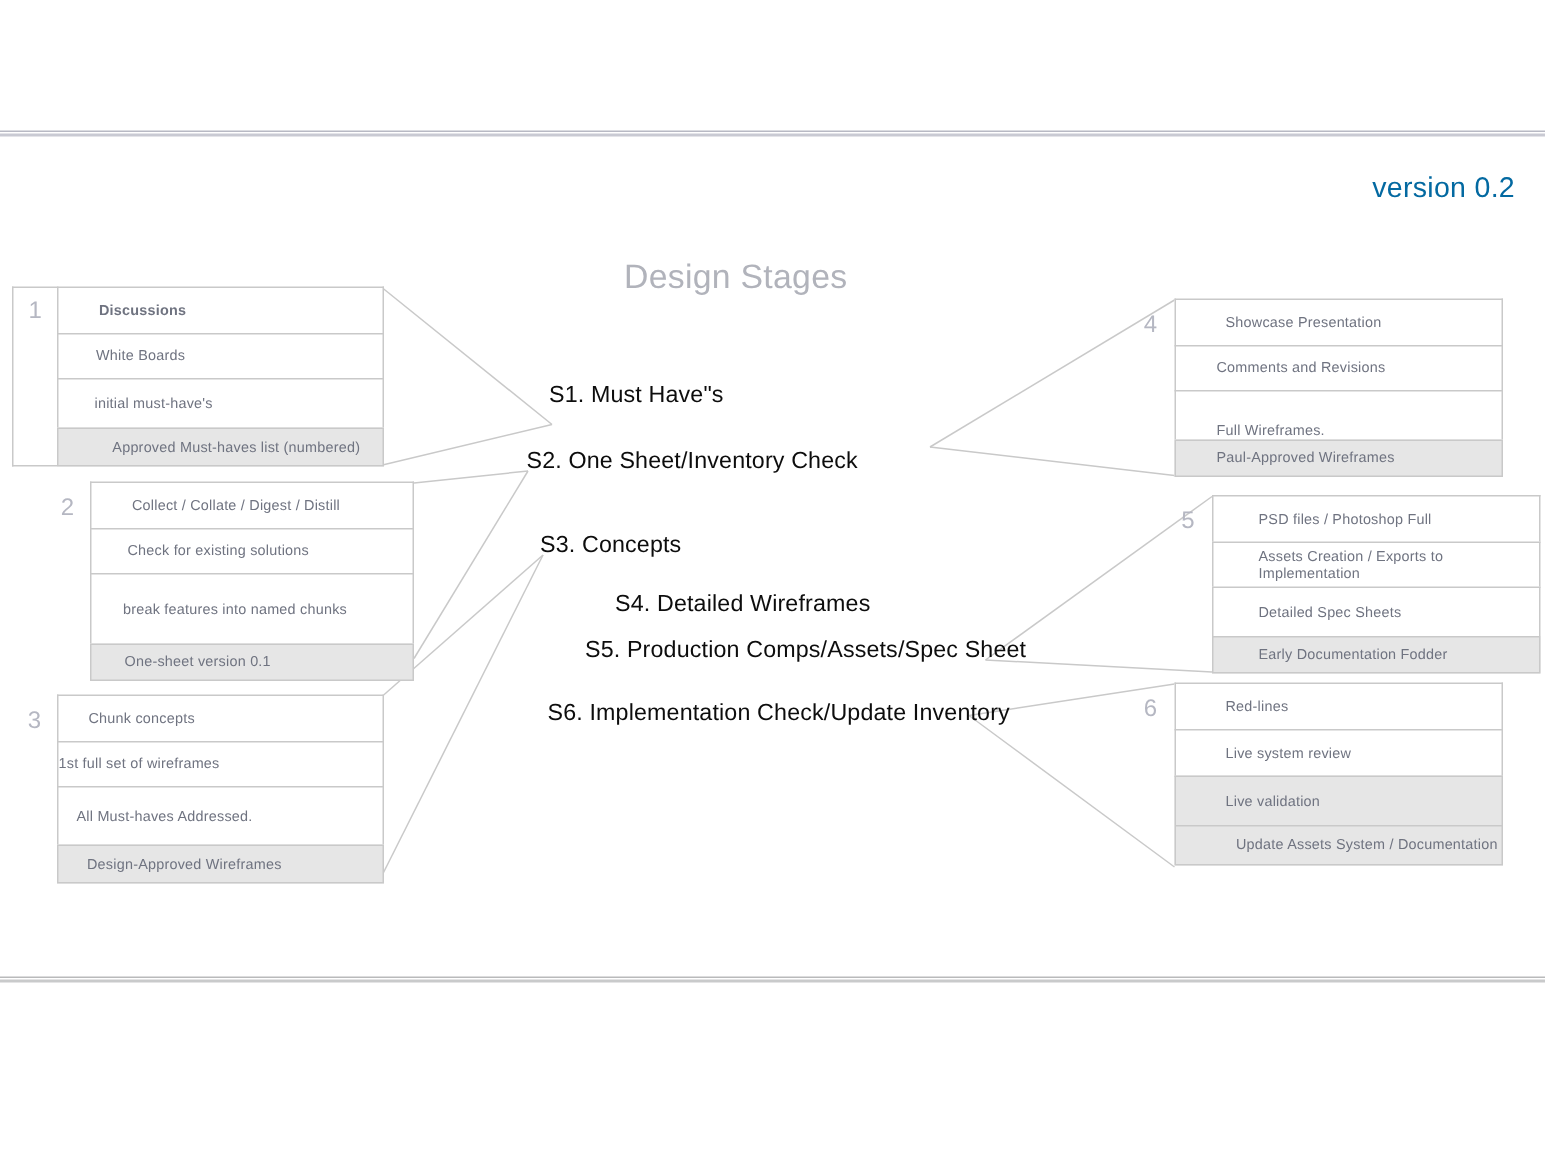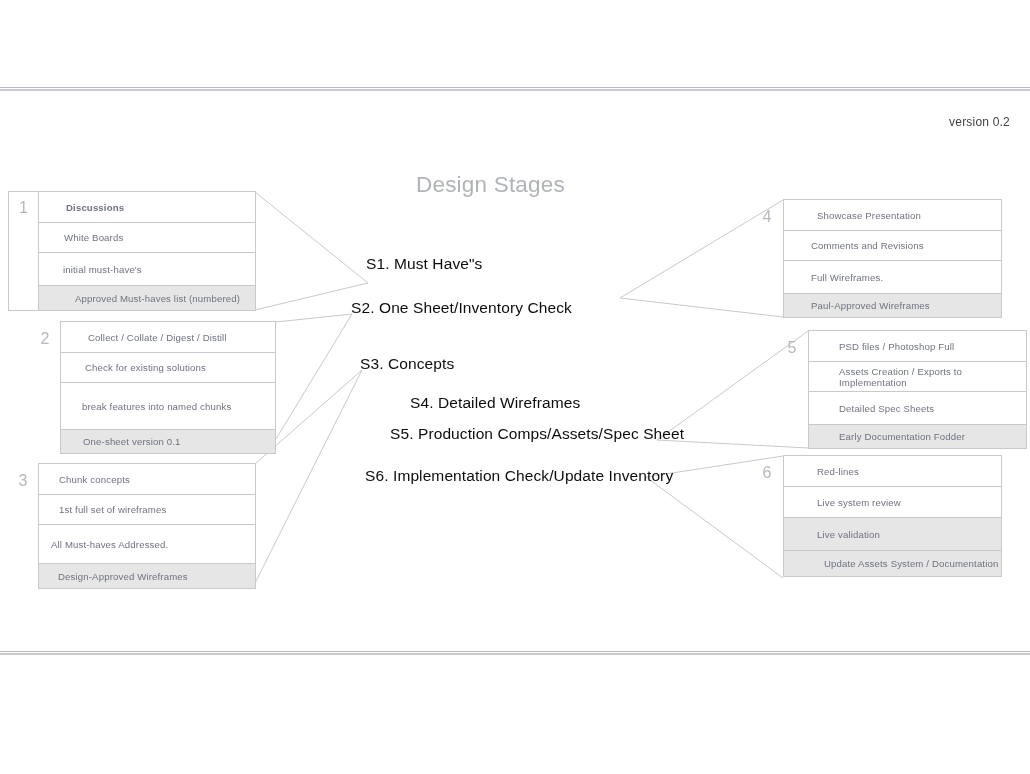--- a/index.html
+++ b/index.html
@@ -17,21 +17,21 @@
   .rule .line-a{height:1px;background:#b8b9c4;}
   .rule .line-b{height:2px;background:#c9cad3;}
   .rule .line-c{height:1px;background:#ffffff;}
   #rule-top{top:87px;}
   #rule-bottom{top:651px;}
   #rule-bottom .line-a{background:#b9babb;}
   #rule-bottom .line-b{background:#c9cacb;}
 
   #version{
     position:absolute;right:20px;top:115px;
-    font-size:12px;color:#404040;letter-spacing:.2px;
+    font-size:19px;color:#0369a1;letter-spacing:.2px;
   }
   #title{
     position:absolute;left:416px;top:172px;
     font-size:22.5px;color:#b1b3bb;letter-spacing:.2px;
     white-space:nowrap;
   }
 
   
   #wires{position:absolute;left:0;top:0;width:1030px;height:774px;pointer-events:none;}
   #wires line{stroke:#c9c9c9;stroke-width:1;}
@@ -145,42 +145,42 @@
       </div>
     </div>
   </div>
 
   <div class="stage" id="stage-3" style="left:8px;top:463px;width:248px;height:120px;">
     <div class="numcell" style="border:none;padding-top:9px;">3</div>
     <div class="rows" style="left:30px;right:0;">
       <div class="row" style="height:31px;padding-left:20px;">
         <span class="rowtext">Chunk concepts</span>
       </div>
-      <div class="row" style="height:30px;padding-left:20px;">
+      <div class="row" style="height:30px;">
         <span class="rowtext">1st full set of wireframes</span>
       </div>
       <div class="row" style="height:39px;padding-left:12px;">
         <span class="rowtext">All Must-haves Addressed.</span>
       </div>
       <div class="row shaded" style="height:26px;padding-left:19px;">
         <span class="rowtext">Design-Approved Wireframes</span>
       </div>
     </div>
   </div>
 
   <div class="stage" id="stage-4" style="left:752px;top:199px;width:250px;height:119px;">
     <div class="numcell" style="border:none;padding-top:9px;">4</div>
     <div class="rows" style="left:31px;right:0;">
       <div class="row" style="height:31px;padding-left:33px;">
         <span class="rowtext">Showcase Presentation</span>
       </div>
       <div class="row" style="height:30px;padding-left:27px;">
         <span class="rowtext">Comments and Revisions</span>
       </div>
-      <div class="row" style="height:33px;padding-left:27px;">
+      <div class="row" style="height:33px;padding-left:27px;align-items:flex-end;">
         <span class="rowtext">Full Wireframes.</span>
       </div>
       <div class="row shaded" style="height:25px;padding-left:27px;">
         <span class="rowtext">Paul-Approved Wireframes</span>
       </div>
     </div>
   </div>
 
   <div class="stage" id="stage-5" style="left:777px;top:330px;width:250px;height:119px;">
     <div class="numcell" style="border:none;padding-top:9px;">5</div>

